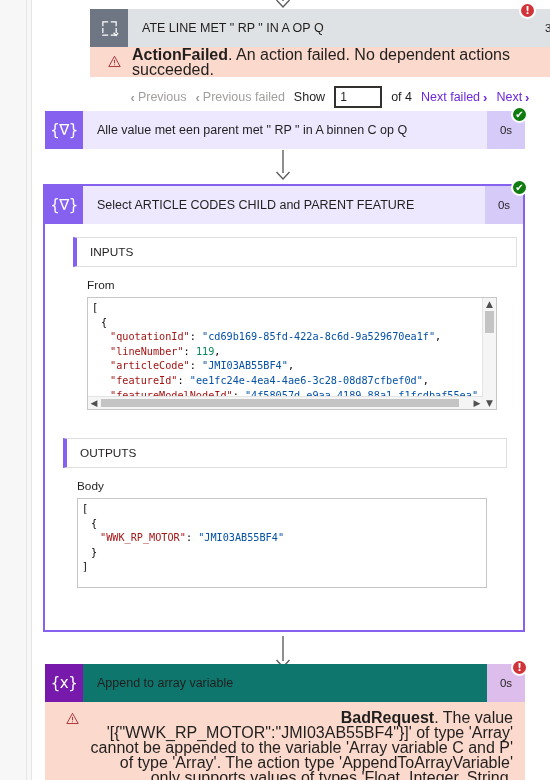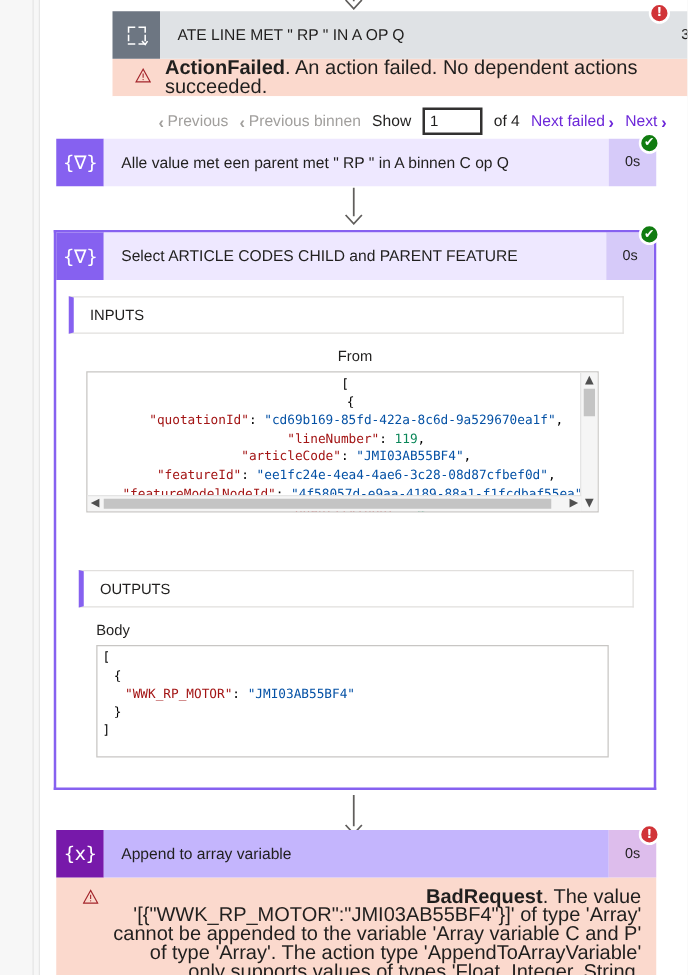--- a/index.html
+++ b/index.html
@@ -95,21 +95,21 @@
   .scope-foreach .card-title,
   .scope-foreach .card-duration { background: #dfe2e5; }
 
   
   .filter-card .card-icon { background: #8661f0; }
   .filter-card .card-title { background: #eee8ff; }
   .filter-card .card-duration { background: #d6caf9; }
 
   
   .variable-card .card-icon { background: #7719aa; }
-  .variable-card .card-title { background: #c4b5fd; }
+  .variable-card .card-title { background: #0f766e; }
   .variable-card .card-duration { background: #ddbdec; }
 
   
   .err-banner {
     background: #fbd9cd;
     display: flex;
     align-items: flex-start;
     padding: 8px 12px 8px 18px;
     box-sizing: border-box;
   }
@@ -308,21 +308,21 @@
         </div>
       </div>
 
       <div class="pagebar">
         <span class="pg-link disabled">
           <span class="chev">‹</span>
           <span>Previous</span>
         </span>
         <span class="pg-link disabled">
           <span class="chev">‹</span>
-          <span>Previous binnen</span>
+          <span>Previous failed</span>
         </span>
         <span class="pg-label">Show</span>
         <input class="pg-input" value="1" style="">
         <span class="pg-label">of 4</span>
         <span class="pg-link">
           <span>Next failed</span>
           <span class="chev">›</span>
         </span>
         <span class="pg-link">
           <span>Next</span>
@@ -365,41 +365,41 @@
         <div class="card-duration">0s</div>
       </div>
     </div>
 
     <div class="badge badge-ok" style="left:479px; top:179px;">
       <span>✔</span>
     </div>
 
     <div class="detail-panel" style="left:11px; top:224px; width:482px; height:408px;">
 
-      <div class="section" style="left:10px; top:13px; width:444px; height:190px;text-align:center;">
+      <div class="section" style="left:28px; top:13px; width:444px; height:190px;">
         <div class="section-head">
           <span>INPUTS</span>
         </div>
         <div class="field-label">From</div>
         <div class="code-box" style="width:410px; height:113px;">
           <div class="code"><div style="padding-left: 0px;"><span class="tok-pun">[</span></div><div style="padding-left: 9px;"><span class="tok-pun">{</span></div><div style="padding-left: 18px;"><span class="tok-key">"quotationId"</span><span class="tok-pun">: </span><span class="tok-str">"cd69b169-85fd-422a-8c6d-9a529670ea1f"</span><span class="tok-pun">,</span></div><div style="padding-left: 18px;"><span class="tok-key">"lineNumber"</span><span class="tok-pun">: </span><span class="tok-num">119</span><span class="tok-pun">,</span></div><div style="padding-left: 18px;"><span class="tok-key">"articleCode"</span><span class="tok-pun">: </span><span class="tok-str">"JMI03AB55BF4"</span><span class="tok-pun">,</span></div><div style="padding-left: 18px;"><span class="tok-key">"featureId"</span><span class="tok-pun">: </span><span class="tok-str">"ee1fc24e-4ea4-4ae6-3c28-08d87cfbef0d"</span><span class="tok-pun">,</span></div><div style="padding-left: 18px;"><span class="tok-key">"featureModelNodeId"</span><span class="tok-pun">: </span><span class="tok-str">"4f58057d-e9aa-4189-88a1-f1fcdbaf55ea"</span><span class="tok-pun">,</span></div><div style="padding-left: 18px;"><span class="tok-key">"quantityInput"</span><span class="tok-pun">: </span><span class="tok-num">4</span></div></div>
           <div class="sb-v">
             <div class="arrow-up">▲</div>
             <div class="thumb"></div>
             <div class="arrow-dn">▼</div>
           </div>
           <div class="sb-h">
             <div class="arrow-l">◀</div>
             <div class="thumb"></div>
             <div class="arrow-r">▶</div>
           </div>
         </div>
       </div>
 
-      <div class="section" style="left:18px; top:232px; width:444px; height:170px;">
+      <div class="section" style="left:18px; top:214px; width:444px; height:170px;">
         <div class="section-head">
           <span>OUTPUTS</span>
         </div>
         <div class="field-label">Body</div>
         <div class="code-box" style="width:410px; height:90px;">
           <div class="code"><div style="padding-left: 0px;"><span class="tok-pun">[</span></div><div style="padding-left: 9px;"><span class="tok-pun">{</span></div><div style="padding-left: 18px;"><span class="tok-key">"WWK_RP_MOTOR"</span><span class="tok-pun">: </span><span class="tok-str">"JMI03AB55BF4"</span></div><div style="padding-left: 9px;"><span class="tok-pun">}</span></div><div style="padding-left: 0px;"><span class="tok-pun">]</span></div></div>
         </div>
       </div>
     </div>
 

